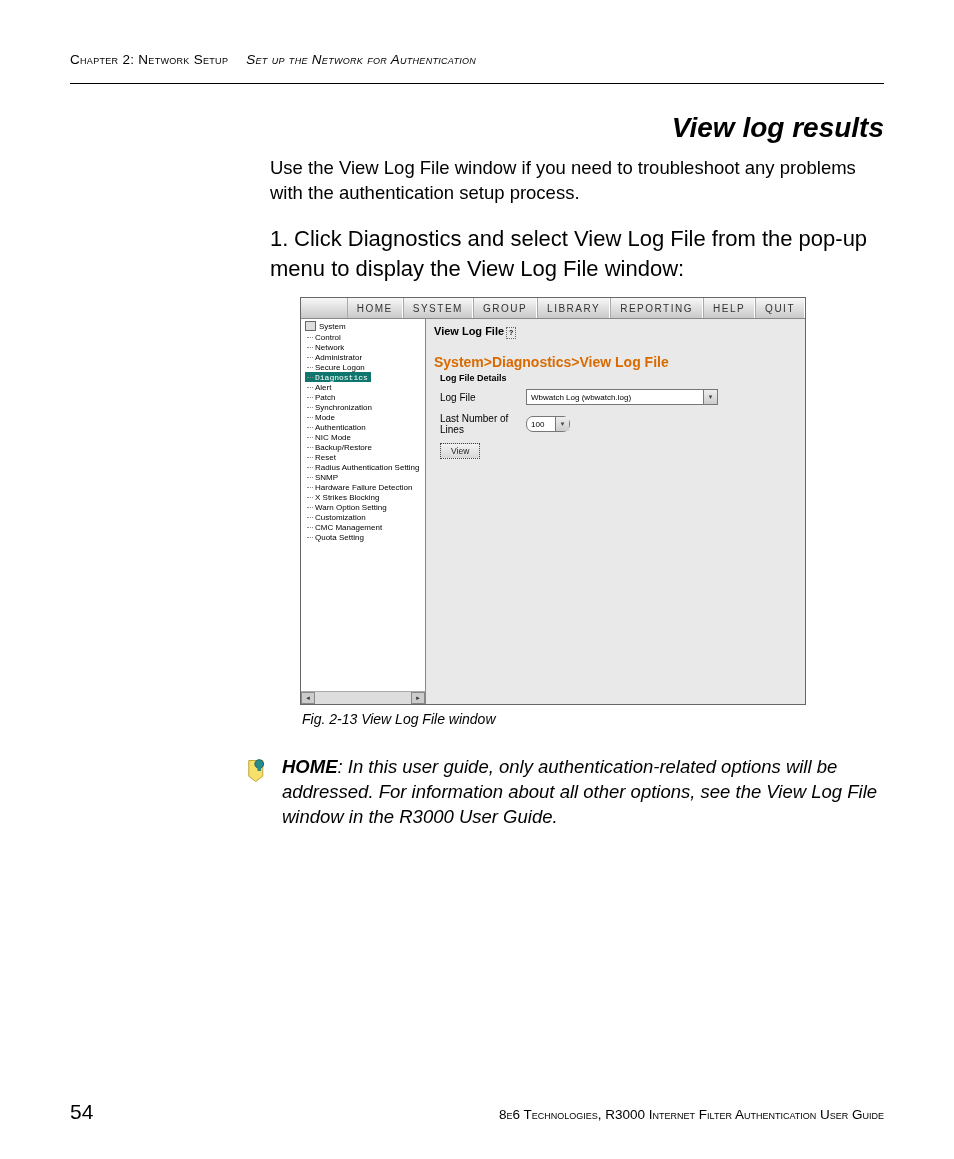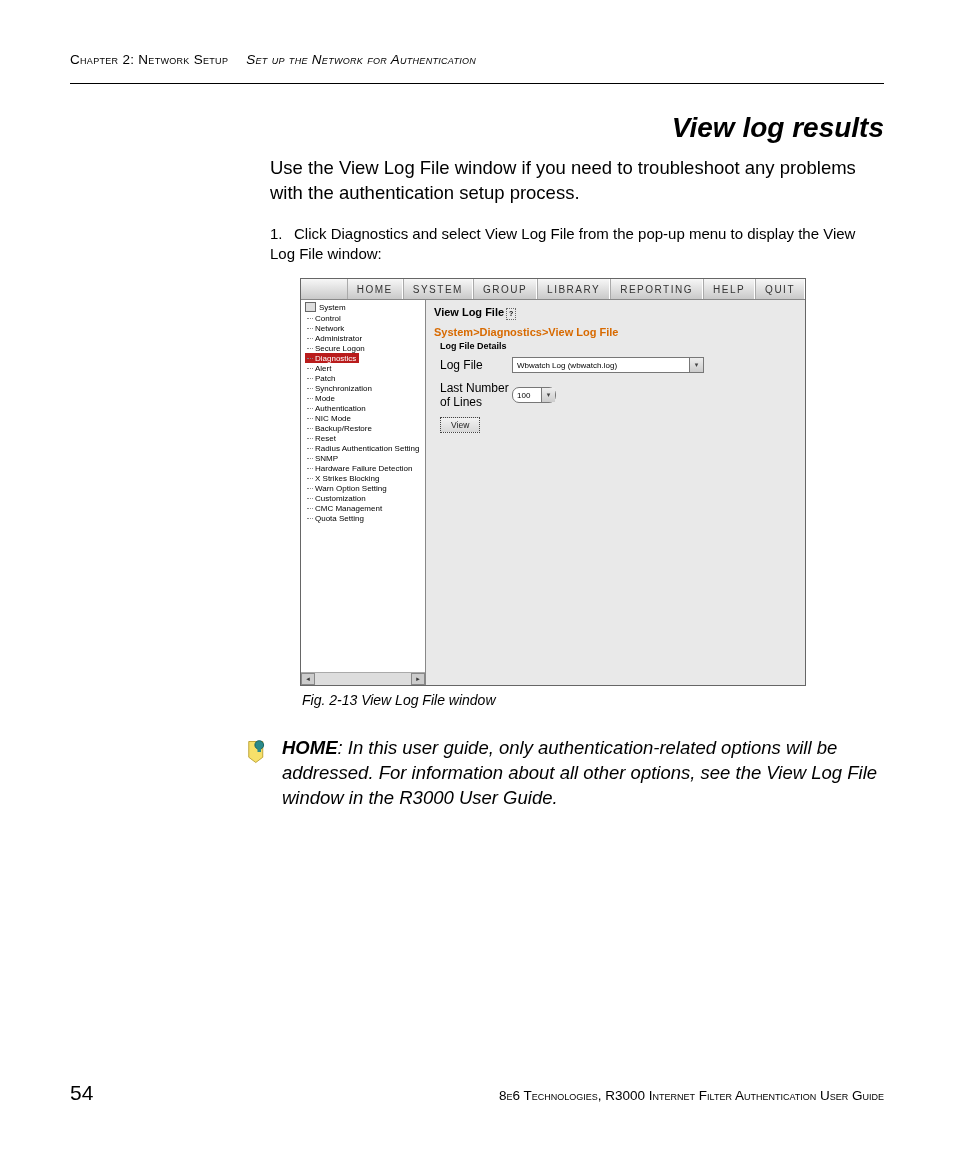--- a/index.html
+++ b/index.html
@@ -33,21 +33,21 @@
     text-align: right;
   }
   .body-text {
     margin-left: 200px;
     font-size: 18.5px;
     line-height: 1.35;
   }
   .body-text p { margin: 0 0 18px 0; }
   .ol {
     margin-left: 200px;
-    font-size: 15px;
+    font-size: 22px;
     line-height: 1.35;
   }
   .ol .num { display: inline-block; width: 24px; }
 
   
   .figure {
     margin: 14px 0 6px 230px;
     width: 504px;
   }
   .app-window {
@@ -105,24 +105,25 @@
     position: relative;
   }
   .tree-item::before {
     content: "";
     position: absolute;
     left: 2px; top: 50%;
     width: 6px; height: 0;
     border-top: 1px dotted #888;
   }
   .tree-item.selected {
-    background: #b91c1c;
+    background: #0f766e;
     color: #fff;
     display: inline-block;
     padding: 0.5px 3px 0.5px 10px;
+    font-family: Liberation Mono, monospace;
   }
   .tree-hscroll {
     height: 12px;
     background: #ddd;
     border-top: 1px solid #aaa;
     display: flex;
     justify-content: space-between;
     align-items: center;
   }
   .tree-hscroll .arrow {
@@ -146,34 +147,34 @@
     border: 1px dotted #666;
     width: 8px; height: 10px;
     font-size: 7px;
     text-align: center;
     line-height: 9px;
     margin-left: 2px;
   }
   .breadcrumb {
     color: #d86a00;
     font-weight: bold;
-    font-size: 11px;
-    margin-top: 6px;
+    font-size: 14px;
+    margin-top: 15px;
   }
   .subheading {
     font-weight: bold;
     font-size: 9px;
     margin: 3px 0 6px 6px;
   }
   .form-row {
     display: flex;
     align-items: center;
     margin: 0 0 8px 6px;
   }
-  .form-row .lbl { width: 72px; font-size: 12px; }
+  .form-row .lbl { width: 86px; font-size: 10px; }
   .form-row .dropdown {
     background: #fff;
     border: 1px solid #777;
     height: 14px;
     display: flex;
     align-items: center;
     font-size: 8px;
     padding: 0 0 0 4px;
     position: relative;
   }

